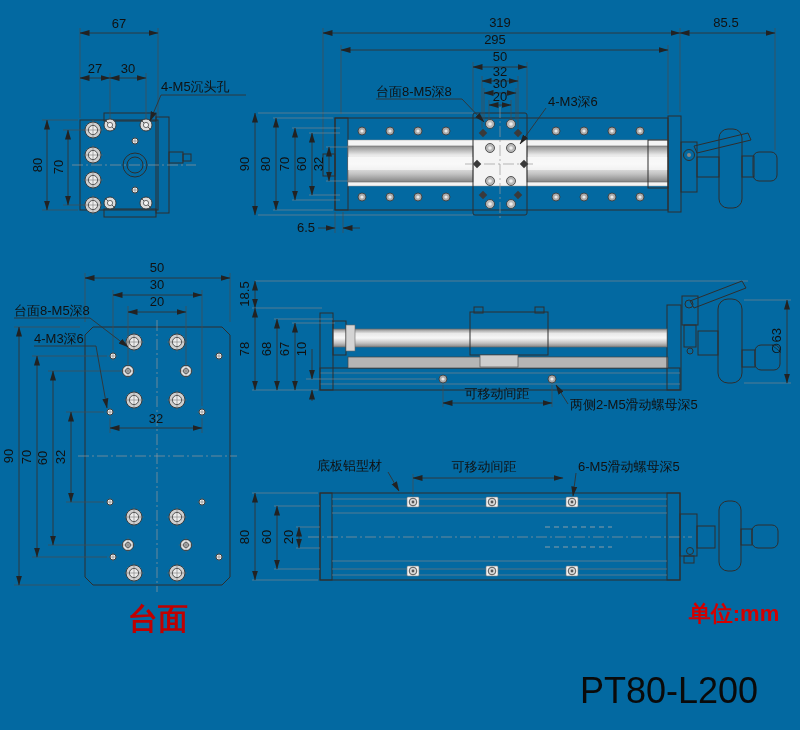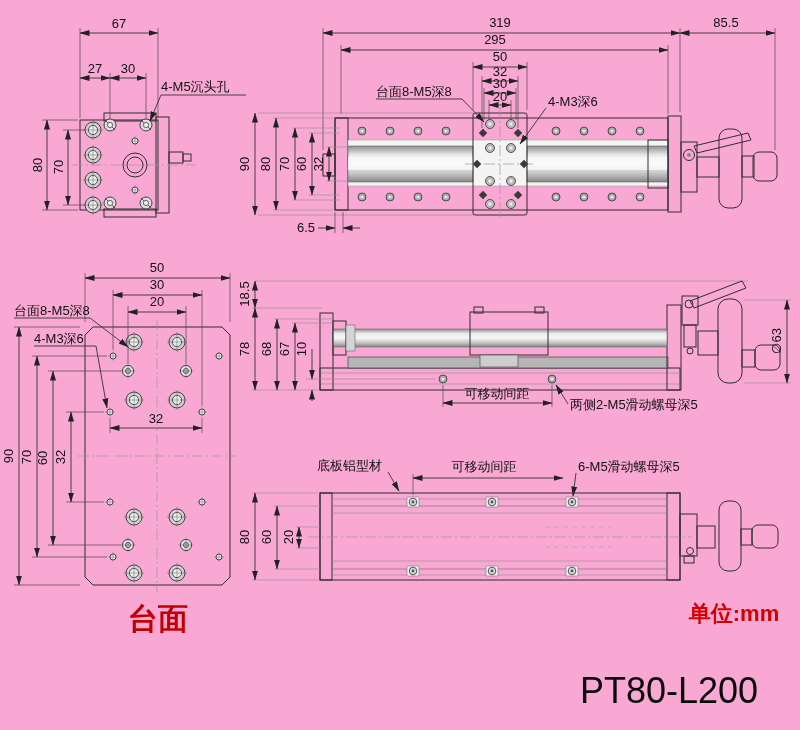--- a/index.html
+++ b/index.html
@@ -1,16 +1,16 @@
 <!DOCTYPE html>
 <html><head>
 <meta charset="utf-8">
 <style>
   html,body{margin:0;padding:0;background:#ffffff;}
-  #canvas{position:relative;width:800px;height:730px;background:#f9a8d4;overflow:hidden;}
+  #canvas{position:relative;width:800px;height:730px;background:#0369a1;overflow:hidden;}
   svg{display:block;}
   .ln{stroke:#2e2e2e;stroke-width:1;fill:none}
   .ext{stroke:#4a4a4a;stroke-width:.7;fill:none}
   .thin{stroke:#8c8c8c;stroke-width:.6;fill:none}
   .dim{stroke:#333;stroke-width:.9;fill:none}
   .cl{stroke:#9a9a9a;stroke-width:.7;stroke-dasharray:11 3 2 3;fill:none}
   .dsh{stroke:#ababab;stroke-width:.8;stroke-dasharray:5 4;fill:none}
   text{font-family:"Liberation Sans","DejaVu Sans",sans-serif;fill:#111;}
   .d{font-size:13px}
   .lbl{font-size:13px}

